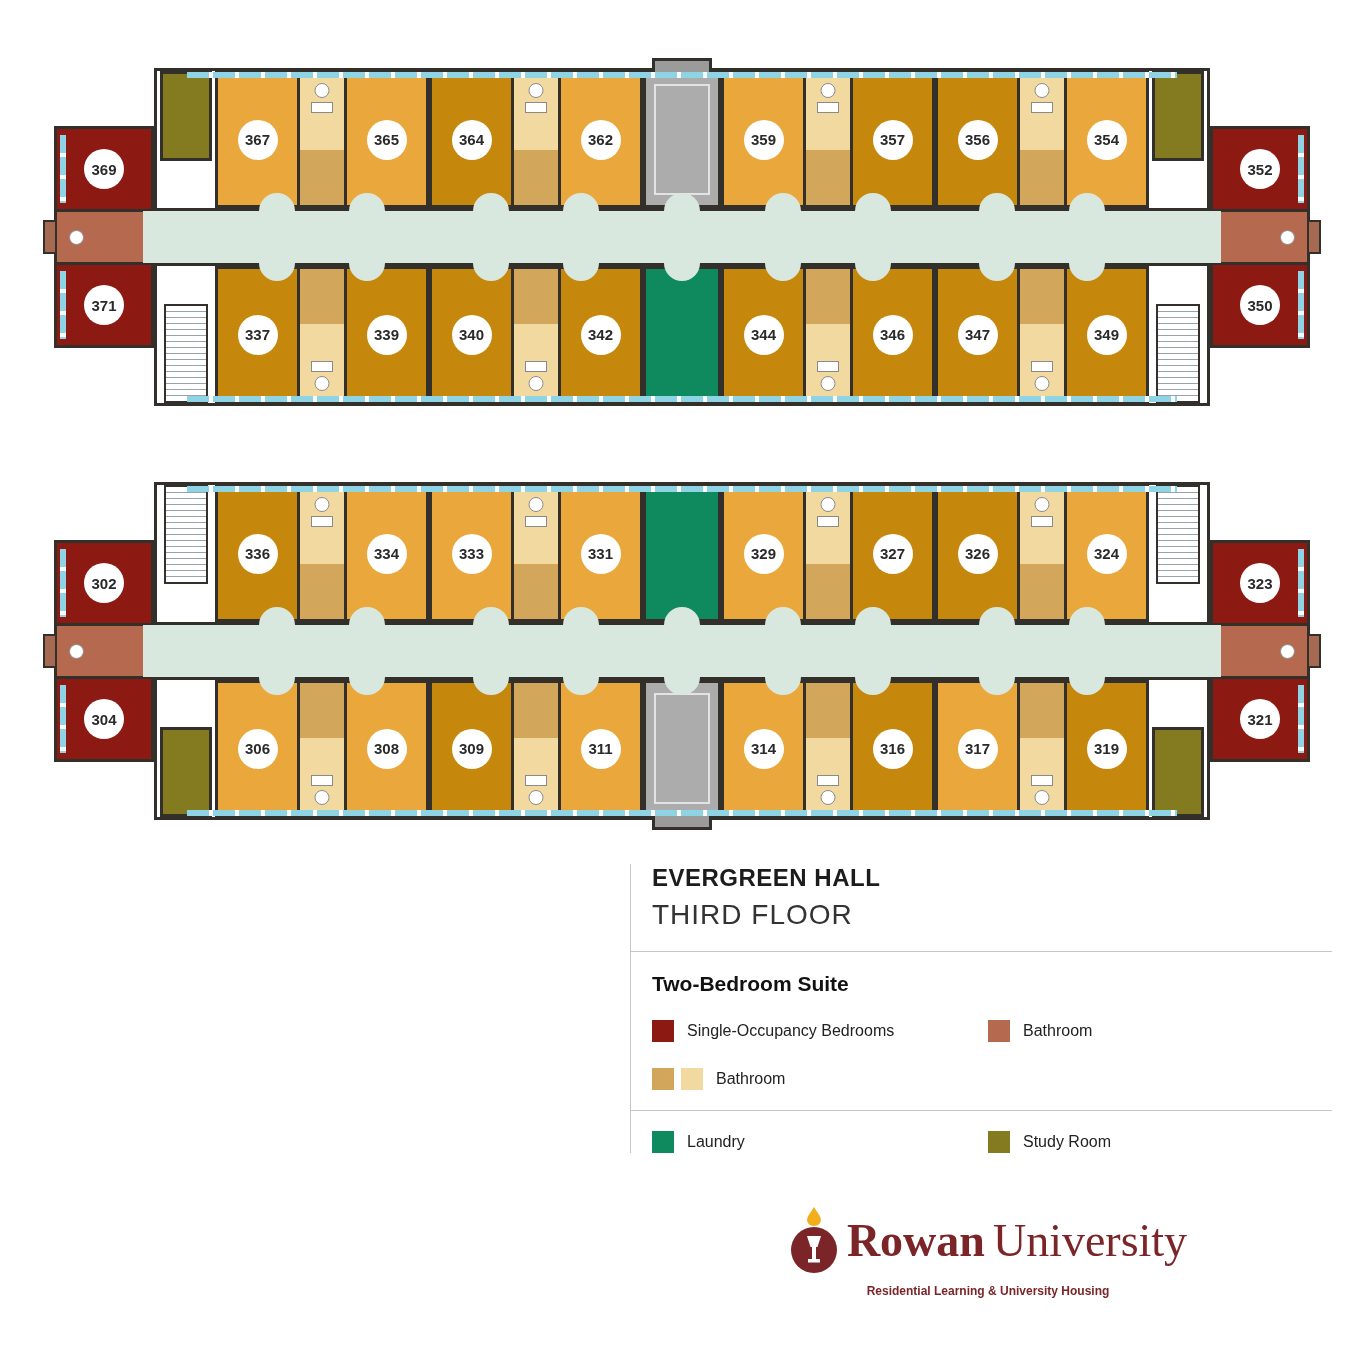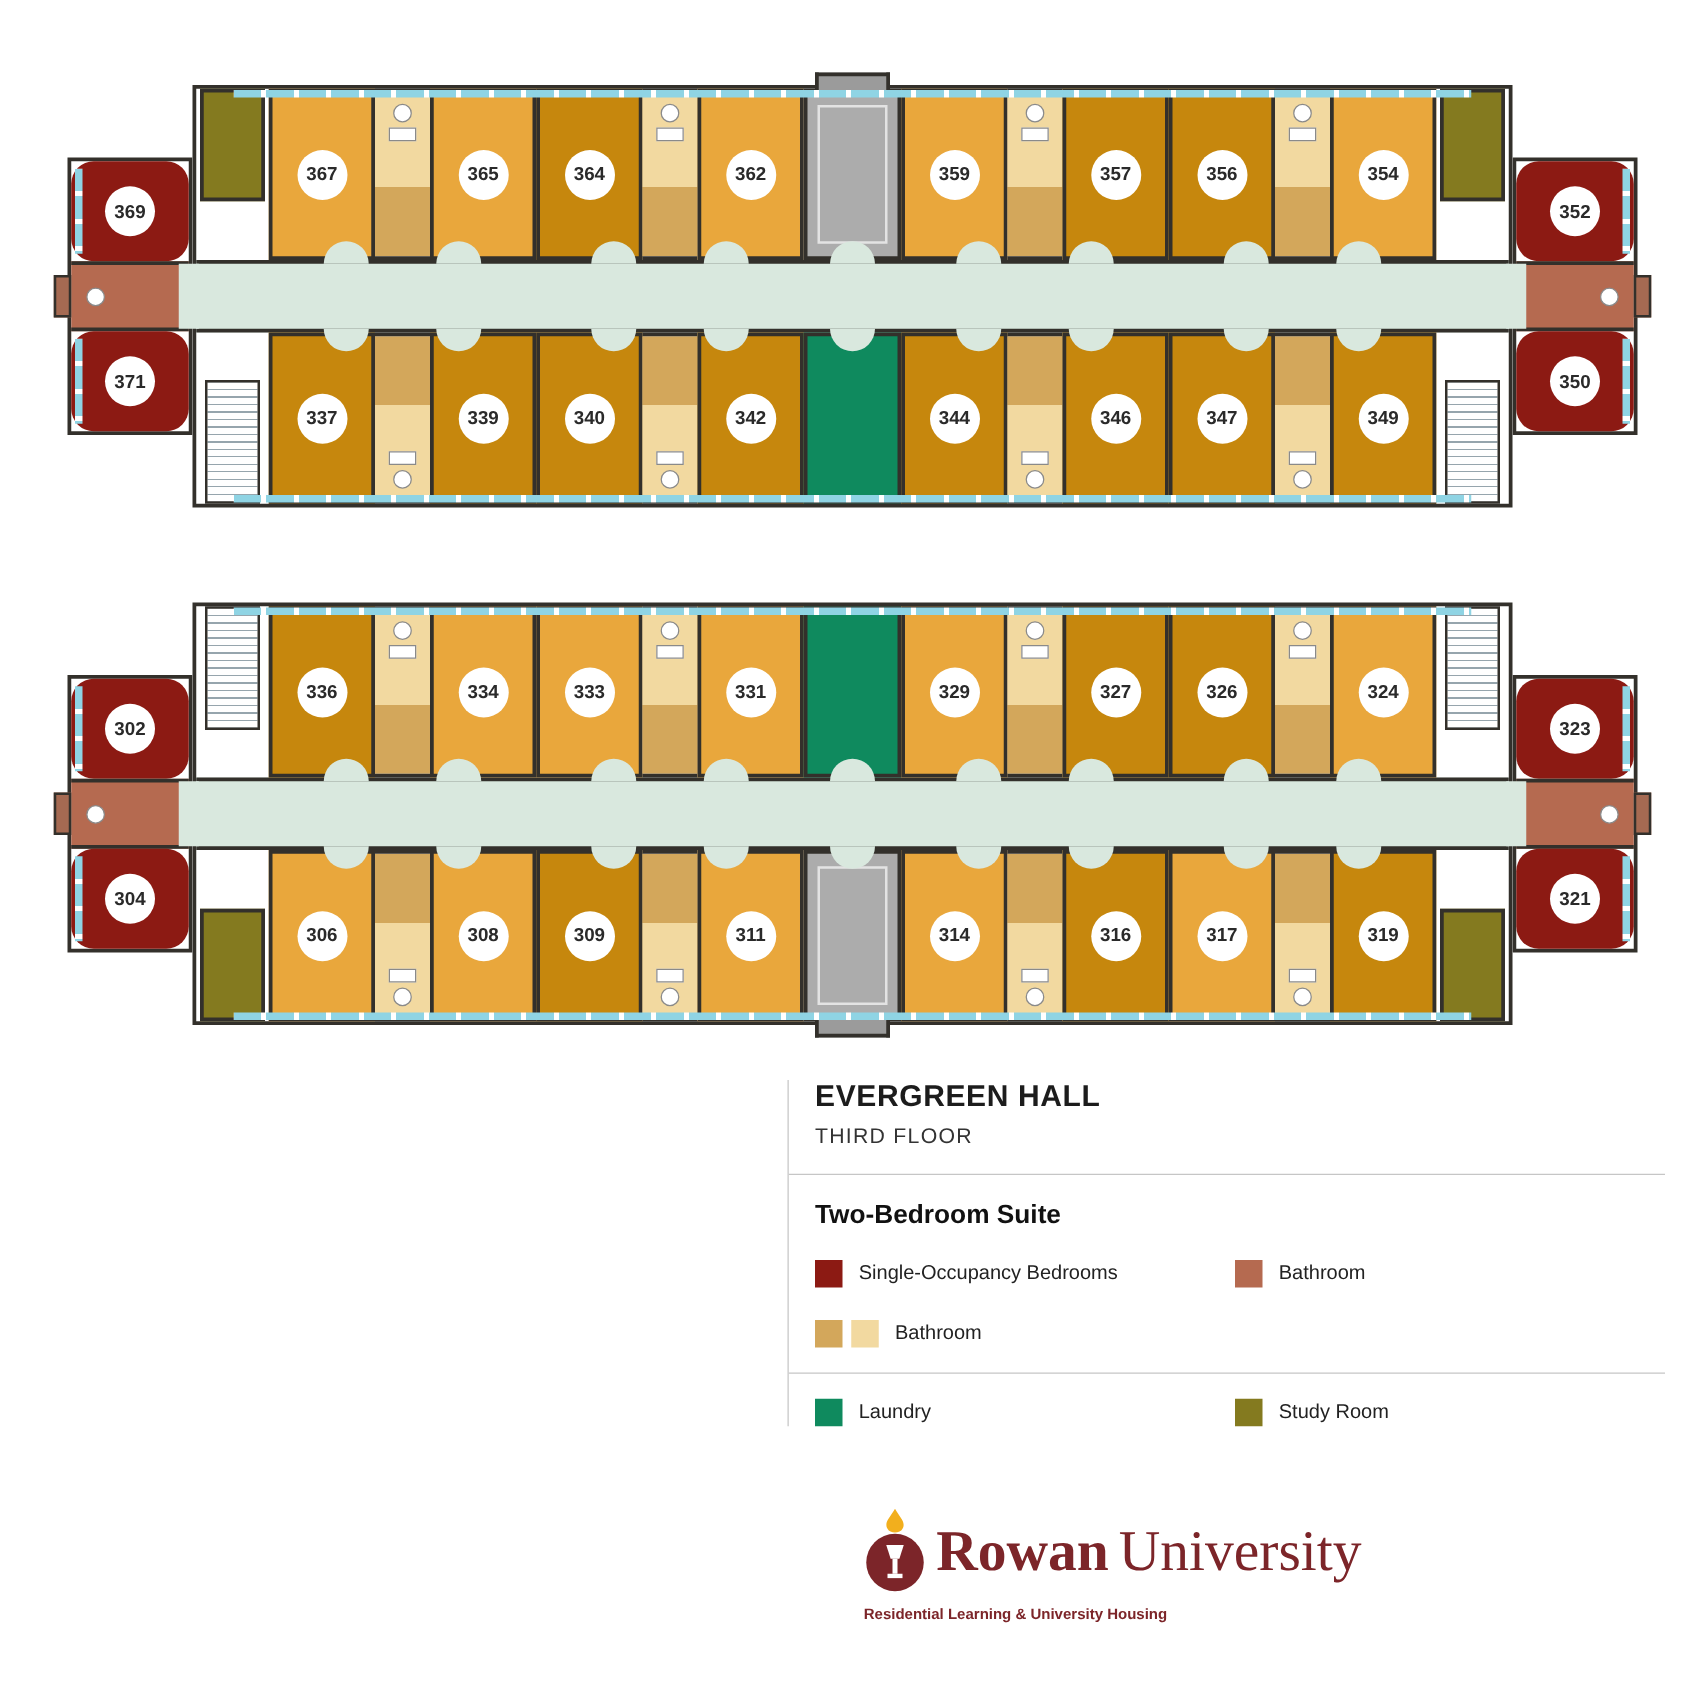--- a/index.html
+++ b/index.html
@@ -7,21 +7,21 @@
   .page { position: relative; width: 1364px; height: 1352px; background: #fff; overflow: hidden; }
 
   
   #wings { position: absolute; top: 68px; left: 54px; width: 1256px;
            display: flex; flex-direction: column; gap: 76px; }
   .wing { display: flex; height: 338px; }
 
   .endcap { width: 100px; flex: none; display: flex; align-items: center; position: relative; }
   .endcap .stack { width: 100%; border: 3px solid var(--wall); background: #fff; position: relative; }
   .end-room { height: 80px; background: var(--single); position: relative;
-              display: flex; align-items: center; justify-content: center; border-radius: 18px; }
+              display: flex; align-items: center; justify-content: center; }
   .endcap.left  .end-room::before { content:''; position:absolute; left:3px; top:6px; bottom:6px; width:6px;
       background: repeating-linear-gradient(to bottom, var(--window) 0 18px, #fff 18px 22px); }
   .endcap.right .end-room::before { content:''; position:absolute; right:3px; top:6px; bottom:6px; width:6px;
       background: repeating-linear-gradient(to bottom, var(--window) 0 18px, #fff 18px 22px); }
   .end-bath { height: 56px; background: var(--bath-single);
               border-top: 3px solid var(--wall); border-bottom: 3px solid var(--wall); position: relative; }
   .end-bath::after { content:''; position:absolute; width:13px; height:13px; border-radius:50%;
               background:#fff; border:1px solid #8a8a8a; top:50%; margin-top:-7px; }
   .endcap.left  .end-bath::after { left: 12px; }
   .endcap.right .end-bath::after { right: 12px; }
@@ -87,31 +87,31 @@
   .row.top    .arc { bottom: -6px; border-radius: 18px 18px 0 0; }
   .row.bottom .arc { top: -6px;    border-radius: 0 0 18px 18px; }
   .room.a .arc { right: 2px; }
   .room.b .arc { left: 2px; }
   .center .arc { left: 50%; transform: translateX(-50%); }
 
   
   .legend { position: absolute; left: 630px; top: 864px; width: 702px;
             border-left: 1px solid #C6C6C6; padding-left: 21px; }
   .hall-title  { font-size: 24px; font-weight: bold; color: #1C1C1C; letter-spacing: 0.5px; }
-  .floor-title { font-size: 17px; color: #333; letter-spacing: 1px; margin-top: 7px; }
+  .floor-title { font-size: 28px; color: #333; letter-spacing: 1px; margin-top: 7px; }
   .rule { height: 1px; background: #C6C6C6; margin: 20px 0 20px -21px; }
   .suite-heading { font-size: 21px; font-weight: bold; color: #111; margin: 2px 0 24px; }
   .legend-grid { display: grid; grid-template-columns: 336px 1fr; row-gap: 26px; }
   .legend-item { display: flex; align-items: center; gap: 13px; font-size: 16px; color: #222; }
   .swatches { display: flex; gap: 7px; }
   .swatch { width: 22px; height: 22px; }
 
   
-  .branding { position: absolute; left: 691px; top: 1206px; width: 540px;
-              display: flex; flex-direction: column; align-items: flex-start; }
+  .branding { position: absolute; left: 718px; top: 1206px; width: 540px;
+              display: flex; flex-direction: column; align-items: center; }
   .logo-row { display: flex; align-items: center; gap: 8px; }
   .torch { width: 50px; height: 68px; }
   .torch .flame { fill: var(--flame); }
   .torch .ball  { fill: var(--brand); }
   .wordmark { font-family: "Liberation Serif", serif; font-size: 46px; color: var(--brand);
               display: flex; gap: 8px; align-items: baseline; }
   .w-bold { font-weight: bold; }
   .division { margin-top: 10px; font-size: 12px; font-weight: bold; color: var(--brand); }
 </style>
 </head>

